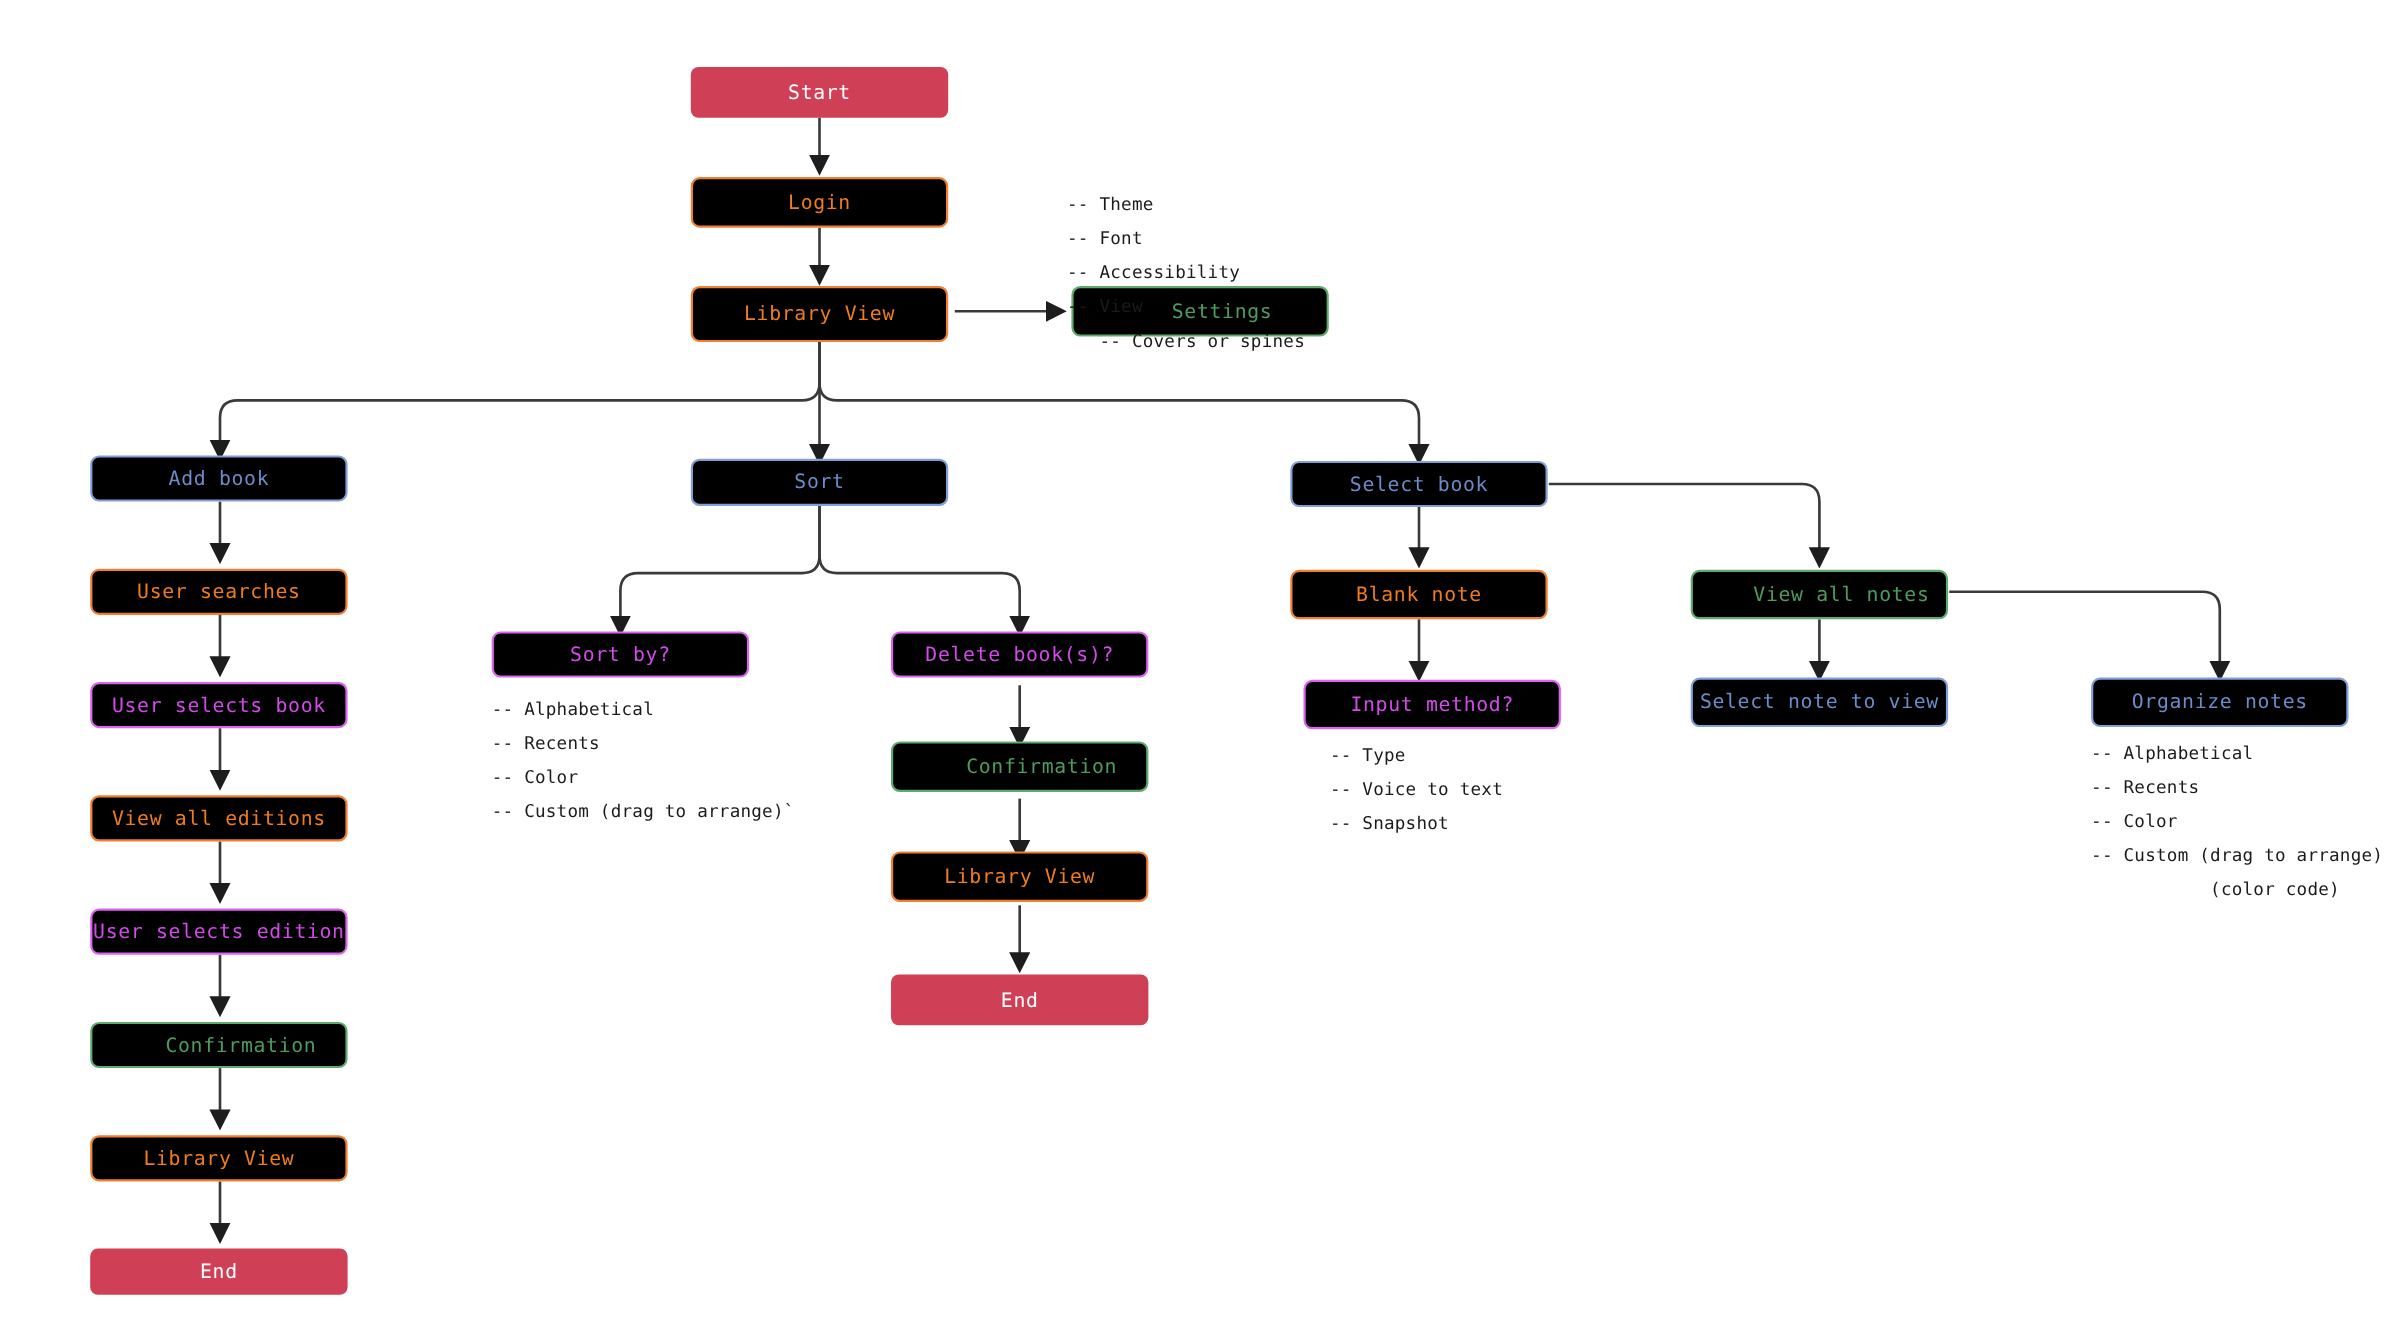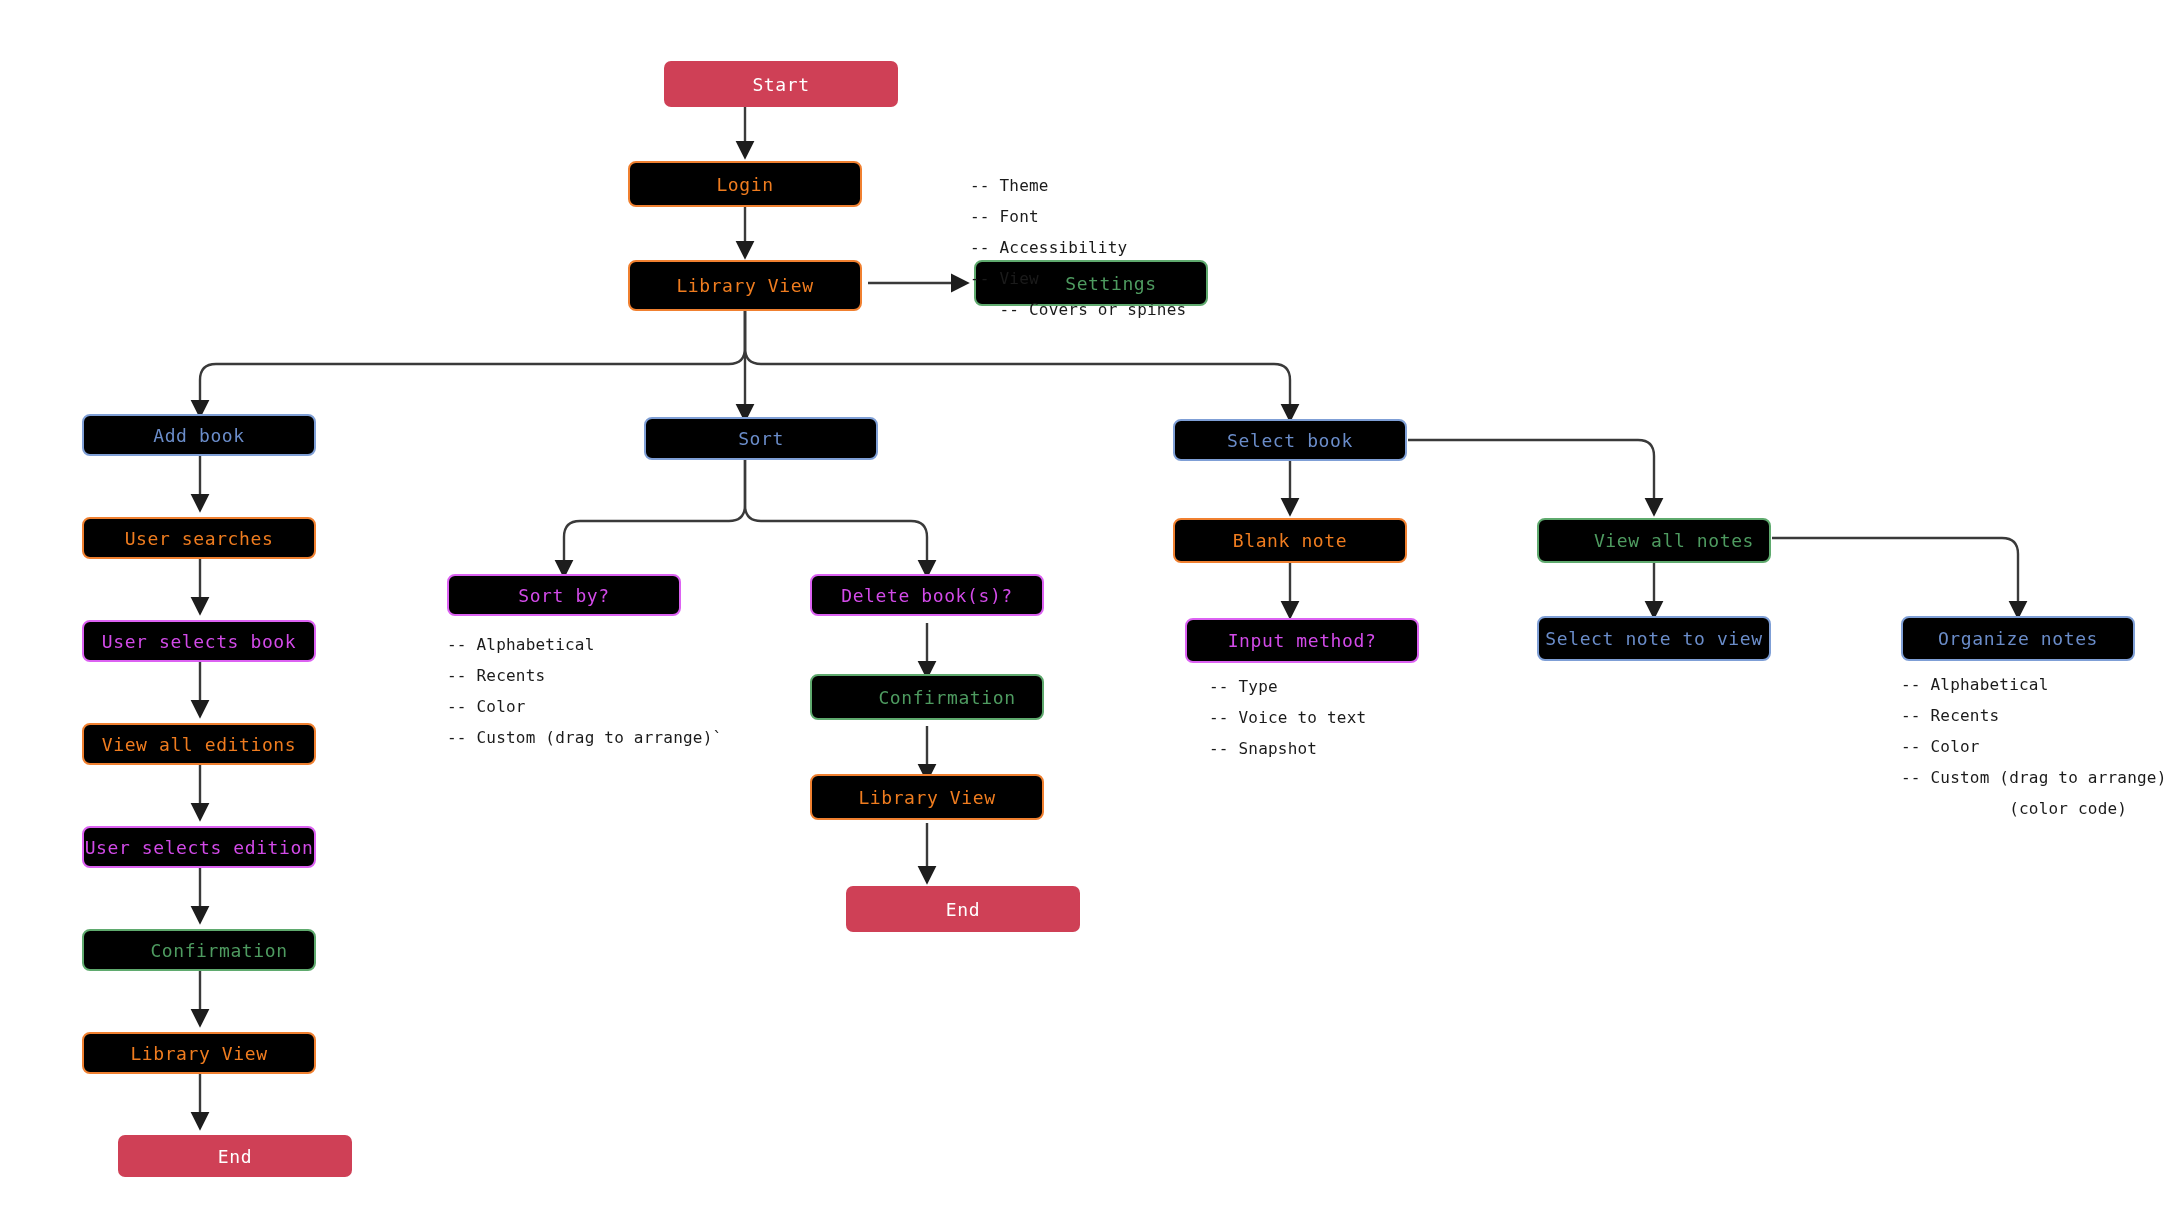--- a/index.html
+++ b/index.html
@@ -41,21 +41,20 @@
     letter-spacing: 0.6px;
     white-space: nowrap;
     background: #000000;
   }
   .node.terminal {
     border: none;
     color: #ffffff;
     background: #cf4056;
     border-radius: 7px;
     font-size: 18px;
-    margin-left: 36px;
   }
   .node.screen {
     border-color: #f08030;
     color: #ef7c1f;
   }
   .node.action {
     border-color: #7f9fd6;
     color: #6a8cc9;
   }
   .node.decision {
@@ -151,21 +150,21 @@
   <div class="node screen" style="left:82px; top:723px; width:234px; height:42px;">View all editions</div>
 
   <div class="node decision" style="left:82px; top:826px; width:234px; height:42px;">User selects edition</div>
 
   <div class="node confirm" style="left:82px; top:929px; width:234px; height:42px;">Confirmation</div>
 
   <div class="node screen" style="left:82px; top:1032px; width:234px; height:42px;">Library View</div>
 
   <div class="node terminal" style="left:82px; top:1135px; width:234px; height:42px;">End</div>
 
-  <div class="node action" style="left:628px; top:417px; width:234px; height:43px;margin-left:16px;">Sort</div>
+  <div class="node action" style="left:628px; top:417px; width:234px; height:43px;">Sort</div>
 
   <div class="node decision" style="left:447px; top:574px; width:234px; height:42px;">Sort by?</div>
 
   <div class="annot" style="left:447px; top:629px;">-- Alphabetical
 -- Recents
 -- Color
 -- Custom (drag to arrange)`</div>
 
   <div class="node decision" style="left:810px; top:574px; width:234px; height:42px;">Delete book(s)?</div>
 

